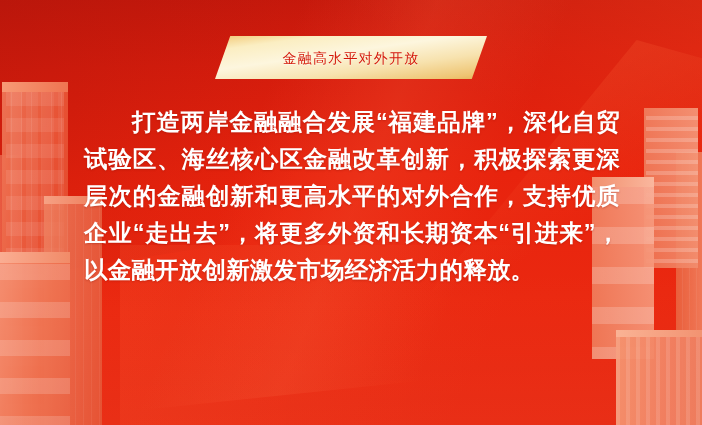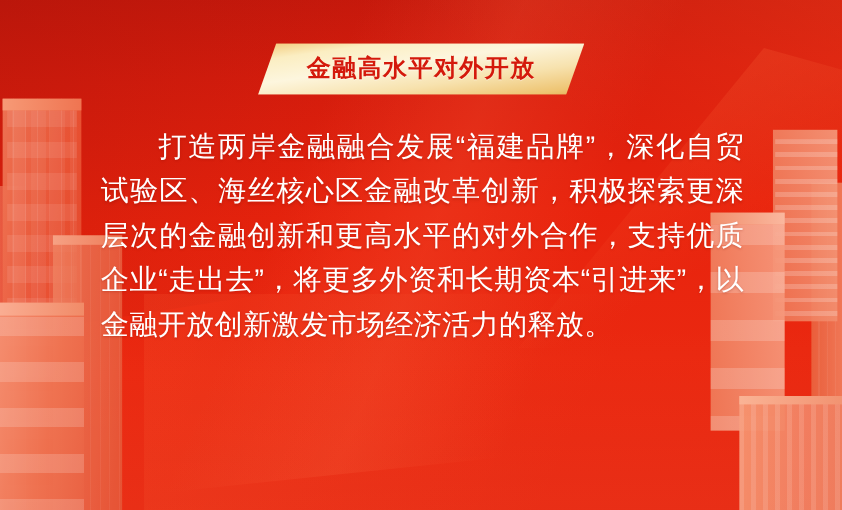--- a/index.html
+++ b/index.html
@@ -318,38 +318,38 @@
         #eec472 92%,
         #e3b158 100%);
     display: flex;
     align-items: center;
     justify-content: center;
     box-shadow: 0 1px 5px rgba(120,10,5,0.22);
   }
   .banner-inner {
     display: block;
     color: #d4190b;
-    font-size: 20px;
-    font-weight: bold;
+    font-size: 14px;
+    font-weight: normal;
     letter-spacing: 1.2px;
     line-height: 1;
     white-space: nowrap;
     text-shadow: 0 1px 0 rgba(255,255,255,0.45);
     transform: translateY(-0.5px);
   }
 
   
   .body-text {
     position: absolute;
     left: 84px;
     top: 104px;
     width: 536px;
     color: #ffffff;
     font-size: 23.5px;
-    font-weight: normal;
+    font-weight: bold;
     line-height: 37px;
     letter-spacing: 0.2px;
     text-indent: 48px;
     text-align: justify;
     text-justify: inter-ideograph;
     text-shadow: 0 1px 2px rgba(130,15,8,0.30);
     white-space: pre-wrap;
     word-break: break-all;
   }
 </style>

